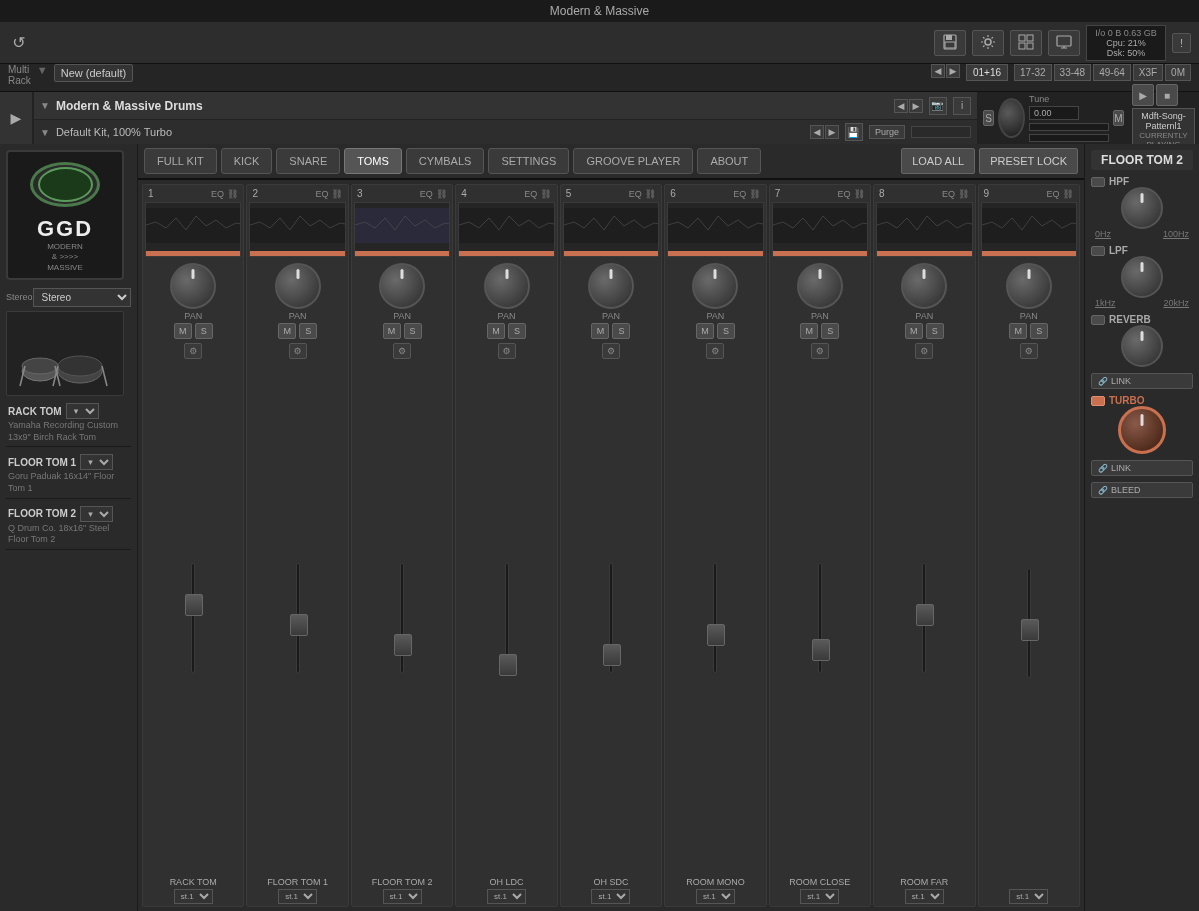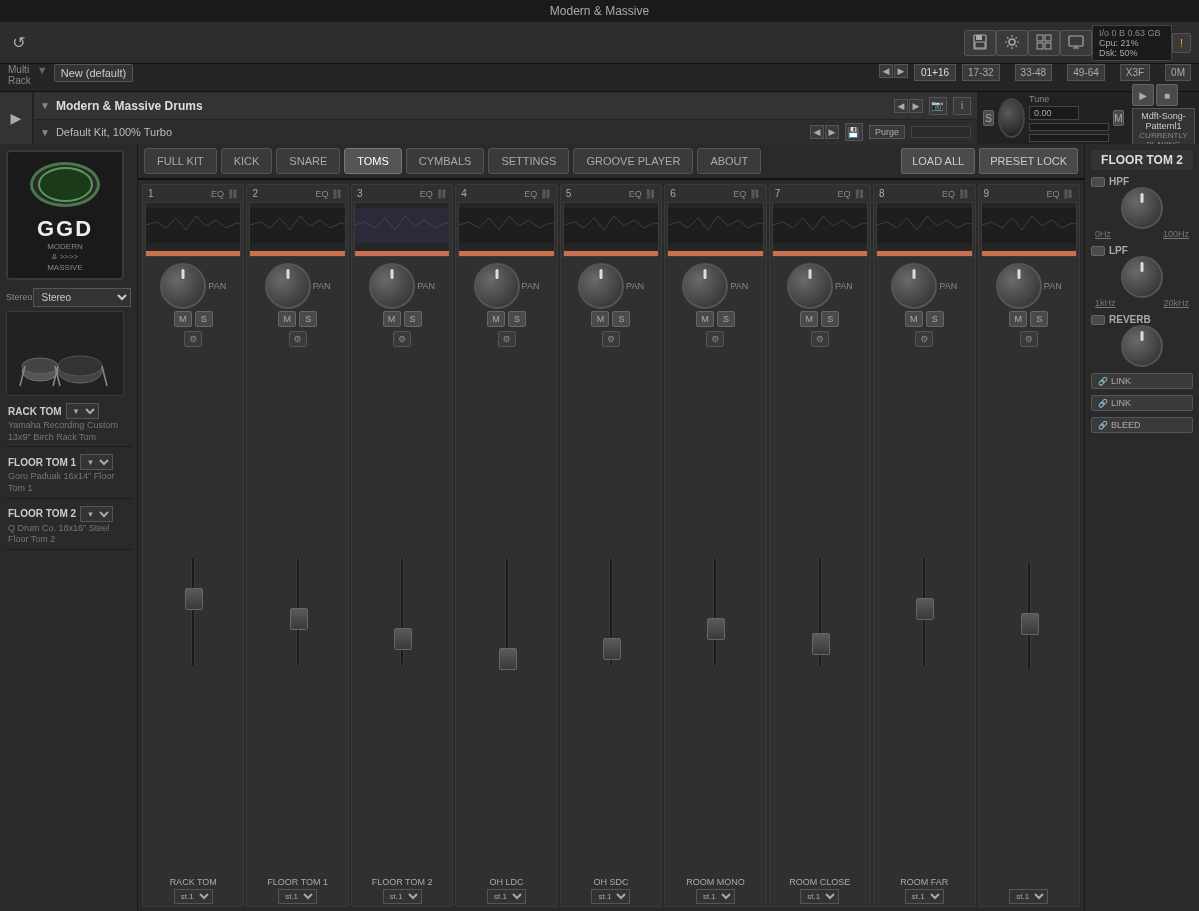--- a/index.html
+++ b/index.html
@@ -44,21 +44,22 @@
       color: #aaa;
       font-size: 16px;
       cursor: pointer;
     }
 
     .toolbar-spacer { flex: 1; }
 
     .toolbar-right {
       display: flex;
       align-items: center;
-      gap: 0;
+      gap: 6px;
+      text-align: center;
     }
 
     .toolbar-btn {
       background: #3a3a3a;
       border: 1px solid #555;
       color: #bbb;
       padding: 3px 7px;
       font-size: 11px;
       cursor: pointer;
       border-radius: 2px;
@@ -89,21 +90,21 @@
       border: 1px solid #555;
       color: #ccc;
       padding: 2px 6px;
       font-size: 11px;
       cursor: pointer;
       border-radius: 2px;
     }
 
     .rack-numbers {
       display: flex;
-      gap: 15px;
+      gap: 2px;
       margin-left: auto;
     }
 
     .rack-num-btn {
       background: #3a3a3a;
       border: 1px solid #555;
       color: #aaa;
       padding: 2px 5px;
       font-size: 10px;
       cursor: pointer;
@@ -384,21 +385,21 @@
     .progress-bar {
       height: 5px;
       background: linear-gradient(to right, #c87050, #c87050);
       width: 100%;
       margin-top: 8px;
     }
 
     
     .knob-container {
       display: flex;
-      flex-direction: row;
+      flex-direction: column;
       align-items: center;
       gap: 2px;
       margin-top: 4px;
     }
 
     .knob {
       width: 38px;
       height: 38px;
       border-radius: 50%;
       background: radial-gradient(circle at 35% 35%, #6a6a6a, #2a2a2a);
@@ -1427,20 +1428,27 @@
           <span class="fx-label">REVERB</span>
         </div>
         <div class="right-knob"></div>
       </div>
 
       <button class="link-btn">
         <span style="font-size:8px;">🔗</span>
         <span>LINK</span>
       </button>
 
+      <div>
+        <div class="turbo-row">
+          <div class="turbo-toggle"></div>
+          <span class="turbo-label">TURBO</span>
+        </div>
+        <div class="turbo-knob"></div>
+      </div>
 
       <button class="link-btn">
         <span style="font-size:8px;">🔗</span>
         <span>LINK</span>
       </button>
 
       <button class="bleed-btn">
         <span style="font-size:8px;">🔗</span>
         <span>BLEED</span>
       </button>

